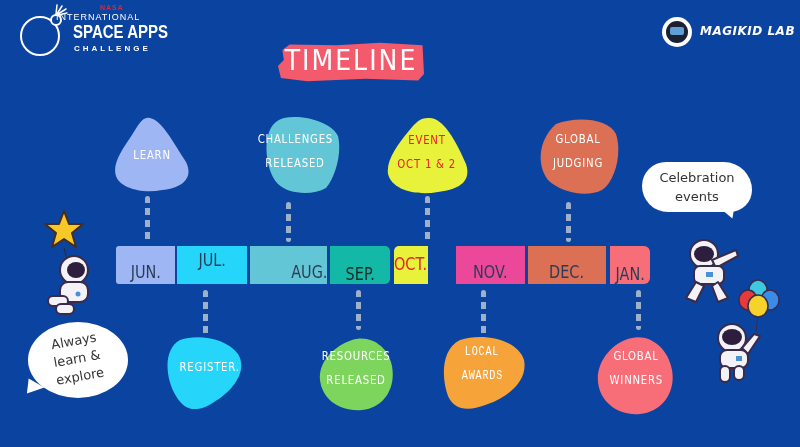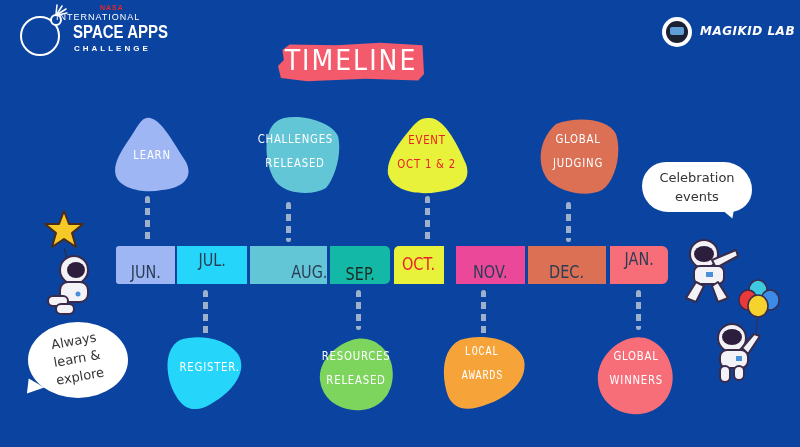--- a/index.html
+++ b/index.html
@@ -119,30 +119,30 @@
   </div>
 <div class="seg" style="left:177px; width:70px; background:#25d6fa; align-items:flex-start; padding-top:4px;">
     <span>JUL.</span>
   </div>
 <div class="seg" style="left:250px; width:77px; background:#62c6d6;padding-left:41px;">
     <span>AUG.</span>
   </div>
 <div class="seg" style="left:330px; width:60px; background:#14b8a6; border-radius:0 5px 5px 0; padding-bottom:0; color:#1e2a22;">
     <span>SEP.</span>
   </div>
-<div class="seg" style="left:394px; width:50px; background:#e8f23a; color:#e8202a; align-items:center; border-radius:5px 0 0 0;">
+<div class="seg" style="left:394px; width:34px; background:#e8f23a; color:#e8202a; align-items:center; border-radius:5px 0 0 0;">
     <span>OCT.</span>
   </div>
 <div class="seg" style="left:456px; width:69px; background:#ec4899;">
     <span>NOV.</span>
   </div>
 <div class="seg" style="left:528px; width:78px; background:#db7055;">
     <span>DEC.</span>
   </div>
-<div class="seg" style="left:610px; width:58px; background:#f86e78; align-items:flex-start; padding-top:3px; border-radius:0 6px 6px 0;">
+<div class="seg" style="left:610px; width:40px; background:#f86e78; align-items:flex-start; padding-top:18px; border-radius:0 6px 6px 0;">
     <span>JAN.</span>
   </div>
 
 <svg class="blob" style="left:162px; top:336px;" width="84" height="76" viewBox="0 0 84 76">
   <path d="M18 4 C36 -2 64 2 76 18 C86 34 72 54 52 66 C34 78 22 74 14 60 C4 44 0 14 18 4Z" fill="#25d6fa"></path>
 </svg>
 <div class="blob-text" style="left:160px; top:355px; width:100px;"><span>REGISTER.</span></div>
 
 <svg class="blob" style="left:318px; top:336px;" width="80" height="76" viewBox="0 0 80 76">
   <path d="M34 4 C52 -2 70 10 74 30 C78 52 66 72 44 74 C20 76 4 62 2 44 C0 26 16 10 34 4Z" fill="#7ed55e"></path>

